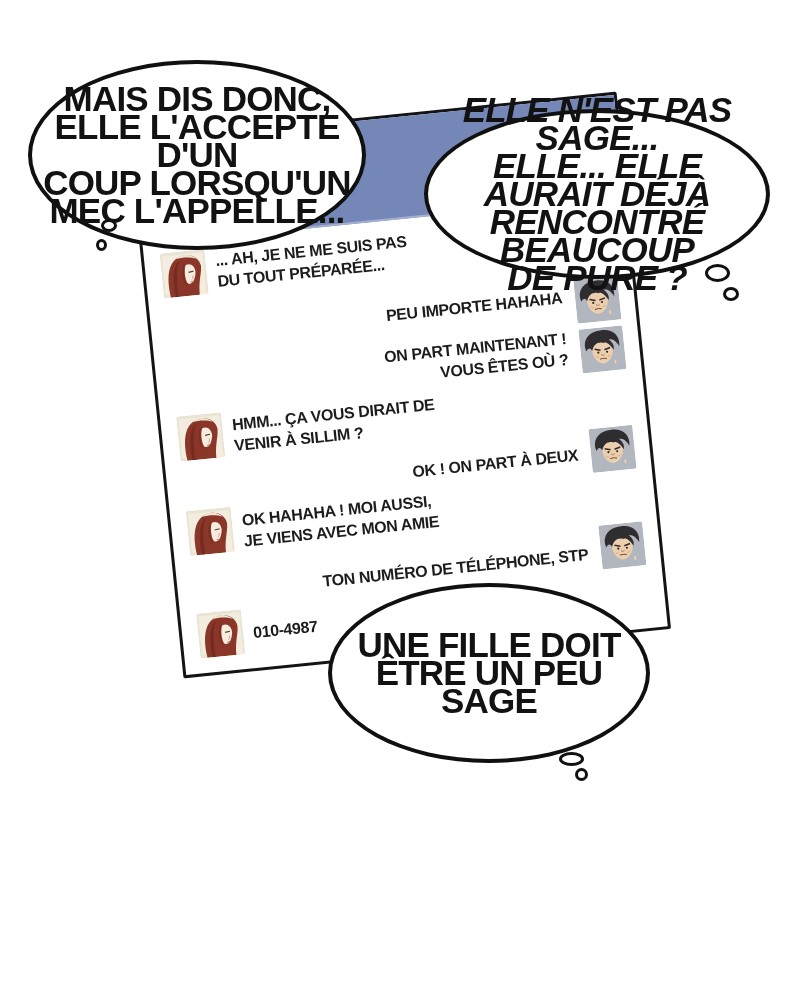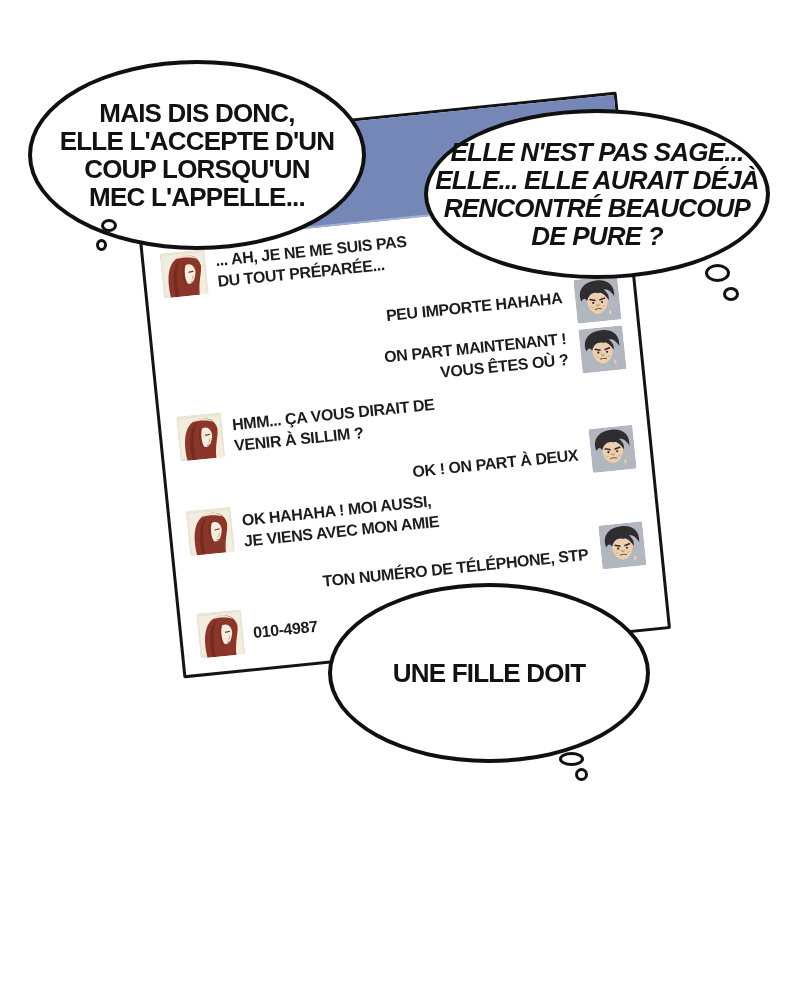--- a/index.html
+++ b/index.html
@@ -27,21 +27,21 @@
     font-weight:700;font-size:16px;line-height:21px;letter-spacing:-0.4px;
   }
   .msg .l{display:block;}
   .msg-right{text-align:right;right:72px;}
   .msg-left{left:71px;}
 
   
   .bubble{
     position:absolute;background:#ffffff;border:4px solid #101010;border-radius:50%;
     display:flex;flex-direction:column;justify-content:center;text-align:center;
-    color:#121212;font-weight:700;font-size:26px;line-height:28px;letter-spacing:-0.8px;
+    color:#121212;font-weight:700;font-size:35px;line-height:28px;letter-spacing:-0.8px;
     z-index:5;box-sizing:border-box;
   }
   .bubble .l{display:block;}
   .bubble-top-left{left:28px;top:60px;width:338px;height:190px;}
   .bubble-top-right{left:424px;top:109px;width:346px;height:170px;font-style:italic;}
   .bubble-bottom{left:328px;top:583px;width:322px;height:180px;}
   .dot{
     position:absolute;background:#ffffff;border:3px solid #101010;border-radius:50%;
     z-index:5;box-sizing:border-box;
   }
@@ -184,17 +184,18 @@
     <span class="l">ELLE N'EST PAS SAGE...</span>
     <span class="l">ELLE... ELLE AURAIT DÉJÀ</span>
     <span class="l">RENCONTRÉ BEAUCOUP</span>
     <span class="l">DE PURE ?</span>
   </div>
   <div class="dot d-r1"></div>
   <div class="dot d-r2"></div>
 
   <div class="bubble bubble-bottom">
     <span class="l">UNE FILLE DOIT</span>
+    <span class="l">ÊTRE UN PEU SAGE</span>
   </div>
   <div class="dot d-b1"></div>
   <div class="dot d-b2"></div>
 
 </div>
 
 </body></html>

